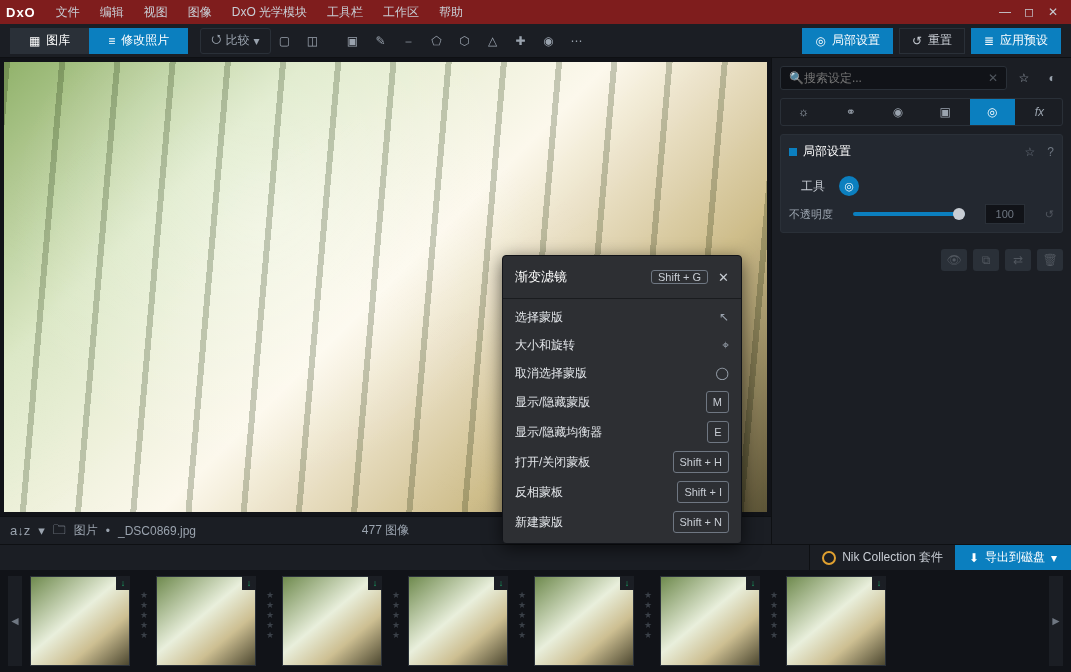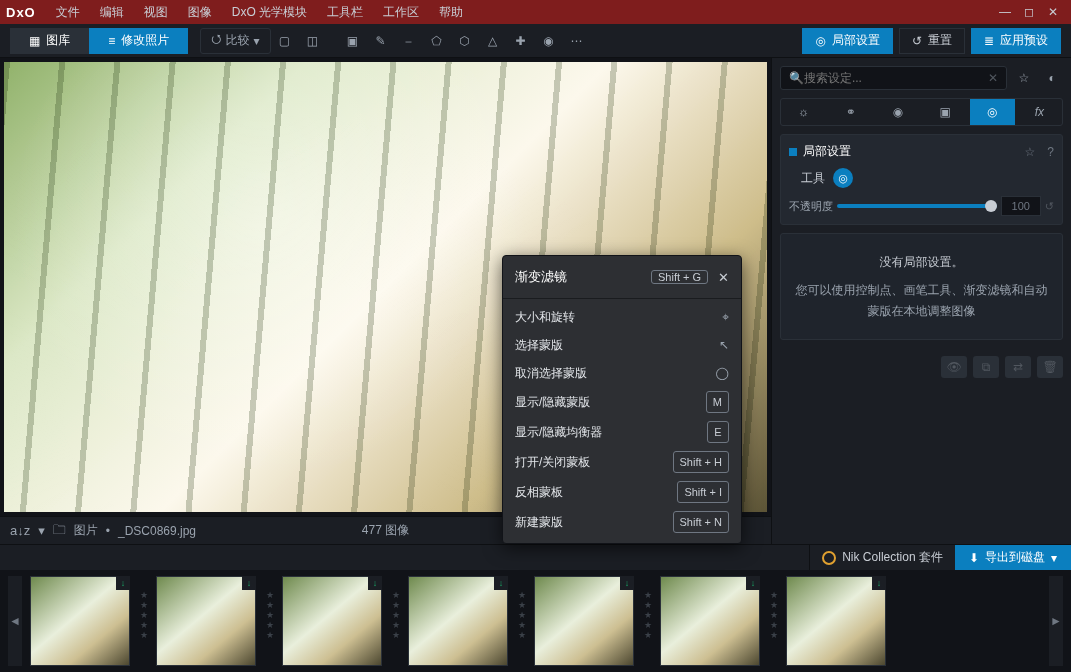--- a/index.html
+++ b/index.html
@@ -81,23 +81,23 @@
 .icon-btn { width:22px; height:22px; display:flex; align-items:center; justify-content:center; color:#9aa3ae; cursor:pointer;}
 .tab-icons { display:flex; gap:2px; border:1px solid #2a3038; border-radius:3px; overflow:hidden;}
 .tab-icons .ti { flex:1; height:26px; display:flex; align-items:center; justify-content:center; cursor:pointer; color:#9aa3ae; }
 .tab-icons .ti.active { background:#0b7fbf; color:#fff;}
 .panel-sec {
   background:#232830; border:1px solid #2a3038; border-radius:3px; padding:8px;
 }
 .panel-head { display:flex; align-items:center; gap:6px; font-size:12px; color:#fff;}
 .panel-head .dot{ width:8px;height:8px;background:#0b7fbf;}
 .panel-head .spacer{flex:1;}
-.tool-row{ display:flex; align-items:center; gap:8px; margin-top:8px; padding-left:12px;}
+.tool-row{ display:flex; align-items:center; gap:14px; margin-top:16px; padding-left:12px;}
 .tool-chip{ width:20px;height:20px;border-radius:50%; background:#0b7fbf; display:flex;align-items:center;justify-content:center;}
-.slider-row{ display:flex; align-items:center; gap:4px; margin-top:8px; font-size:11px; color:#9aa3ae;}
+.slider-row{ display:flex; align-items:center; gap:20px; margin-top:8px; font-size:11px; color:#9aa3ae;}
 .slider{ flex:1; height:4px; background:#0b7fbf; border-radius:2px; position:relative;}
 .slider .thumb{ position:absolute; right:0; top:-4px; width:12px;height:12px;border-radius:50%;background:#c8cdd4;}
 .valbox{ width:40px; height:20px; background:#111318; border:1px solid #2a3038; display:flex;align-items:center;justify-content:center; color:#6f7782;}
 .emptybox{
   background:#1f242c; border:1px solid #2a3038; padding:18px 10px;
   text-align:center; color:#9aa3ae; line-height:1.7; border-radius:3px;
 }
 .emptybox .title{ color:#c8cdd4; margin-bottom:8px;}
 .panel-foot{ display:flex; justify-content:flex-end; gap:6px; margin-top:8px;}
 .panel-foot .fb{ width:26px; height:22px; background:#2a3038; display:flex;align-items:center;justify-content:center; color:#51575f; border-radius:3px; cursor:pointer;}
@@ -301,24 +301,20 @@
       <div class="slider-row">
         <span>不透明度</span>
         <div class="slider">
             <div class="thumb"></div>
           </div>
         <div class="valbox">100</div>
         <span style="color:#51575f;">↺</span>
       </div>
     </div>
 
-    <div class="emptybox">
-      <div class="title">没有局部设置。</div>
-      <div>您可以使用控制点、画笔工具、渐变滤镜和自动蒙版在本地调整图像</div>
-    </div>
 
     <div class="panel-foot">
       <div class="fb">
           <span>👁</span>
         </div>
       <div class="fb">
           <span>⧉</span>
         </div>
       <div class="fb">
           <span>⇄</span>
@@ -385,28 +381,28 @@
 
 <div class="context-menu">
   <div class="cm-title">
     <span>渐变滤镜</span>
     <span class="kbd">Shift + G</span>
     <span class="cm-close">✕</span>
   </div>
   <div class="cm-sep"></div>
   <div>
       <div class="cm-item">
+        <span>选择蒙版</span>
+        <span style="margin-left: auto; color: rgb(154, 163, 174);">↖</span>
+      </div>
+      <div class="cm-item">
         <span>大小和旋转</span>
         <span style="margin-left: auto; color: rgb(154, 163, 174);">⌖</span>
       </div>
       <div class="cm-item">
-        <span>选择蒙版</span>
-        <span style="margin-left: auto; color: rgb(154, 163, 174);">↖</span>
-      </div>
-      <div class="cm-item">
         <span>取消选择蒙版</span>
         <span style="margin-left: auto; color: rgb(154, 163, 174);">◯</span>
       </div>
       <div class="cm-item">
         <span>显示/隐藏蒙版</span>
         <span class="kbd">M</span>
       </div>
       <div class="cm-item">
         <span>显示/隐藏均衡器</span>
         <span class="kbd">E</span>

